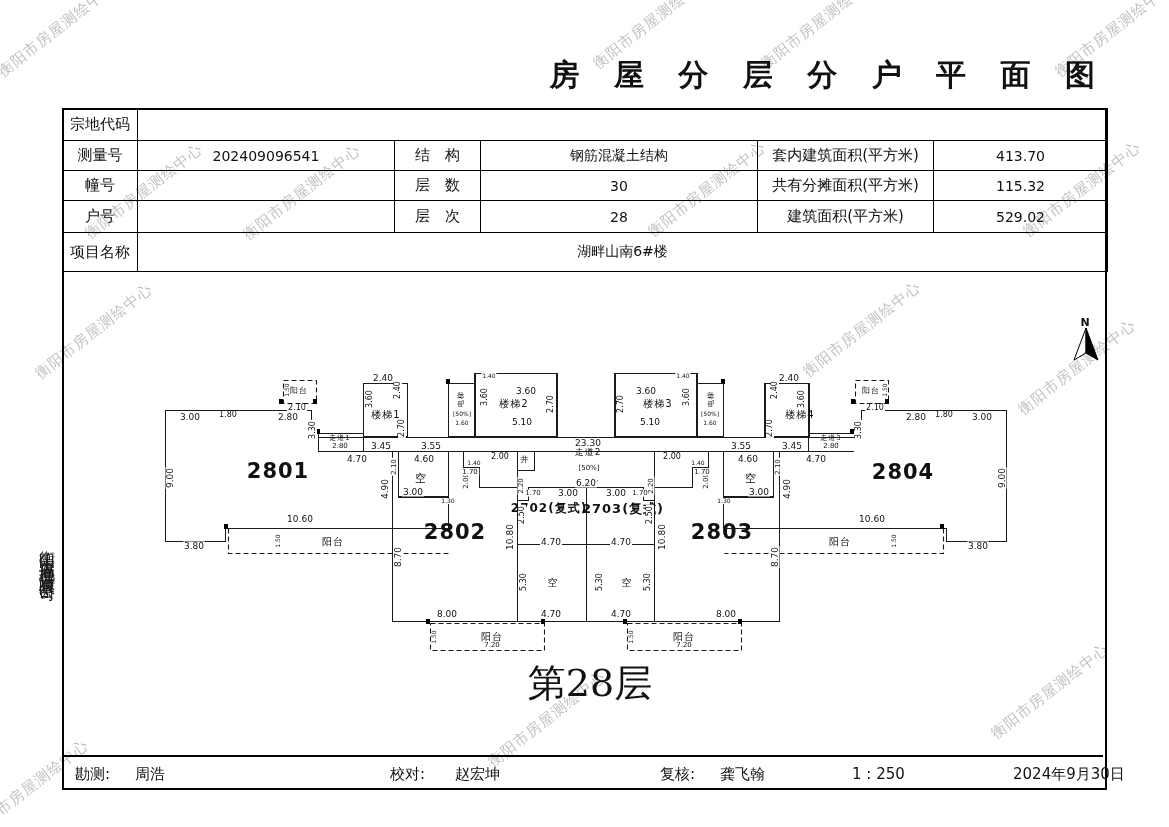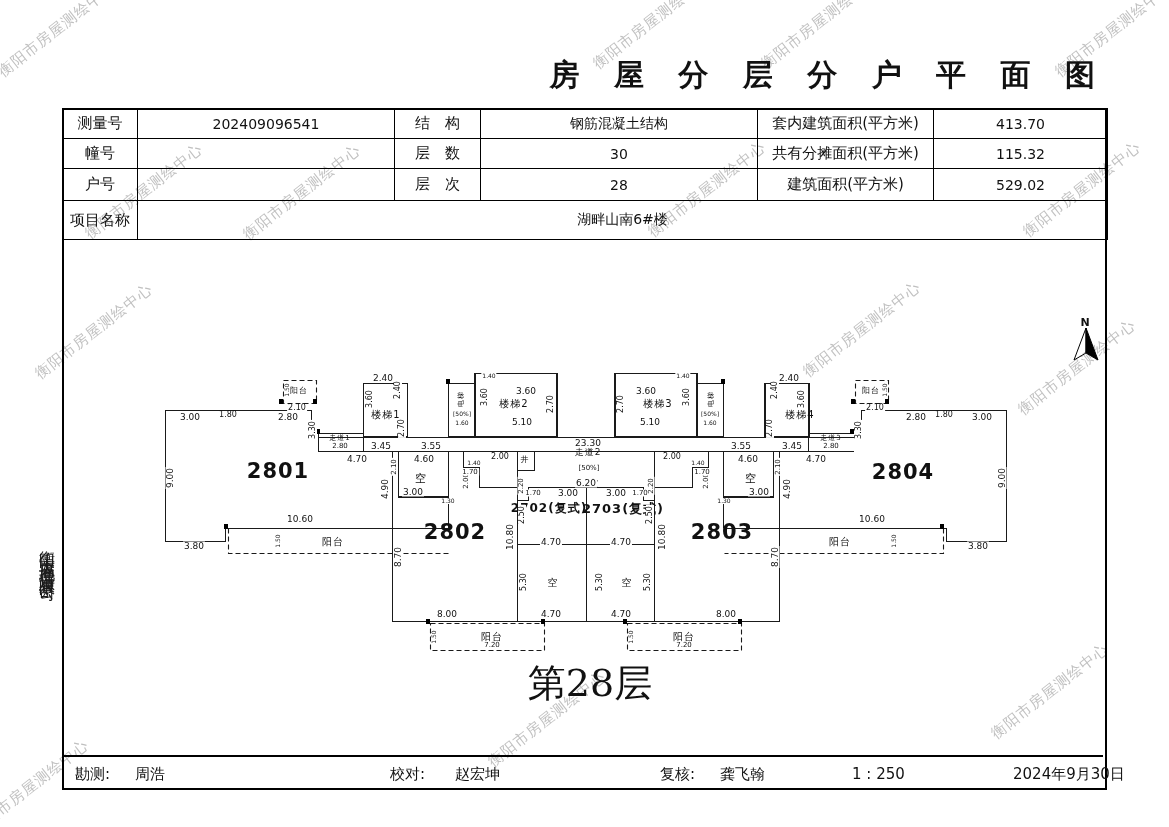--- a/index.html
+++ b/index.html
@@ -81,20 +81,24 @@
   <table id="info-table">
     <colgroup>
         <col style="width:75px">
         <col style="width:257px">
         <col style="width:86px">
         <col style="width:277px">
         <col style="width:176px">
         <col style="width:174px">
       </colgroup>
     <tbody>
+        <tr style="height:32px">
+      <td>宗地代码</td>
+      <td class="val" colspan="5"></td>
+    </tr>
     <tr style="height:30px">
       <td>测量号</td>
       <td class="val">202409096541</td>
       <td>结　构</td>
       <td class="val">钢筋混凝土结构</td>
       <td>套内建筑面积(平方米)</td>
       <td class="val">413.70</td>
     </tr>
     <tr style="height:30px">
       <td>幢号</td>

